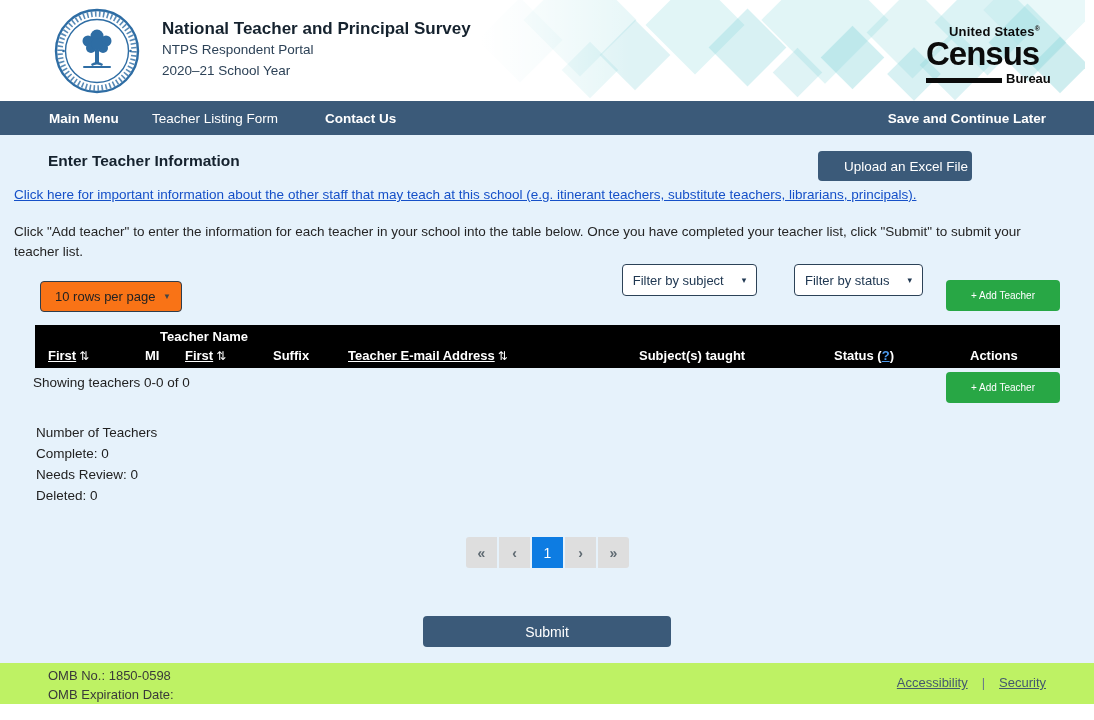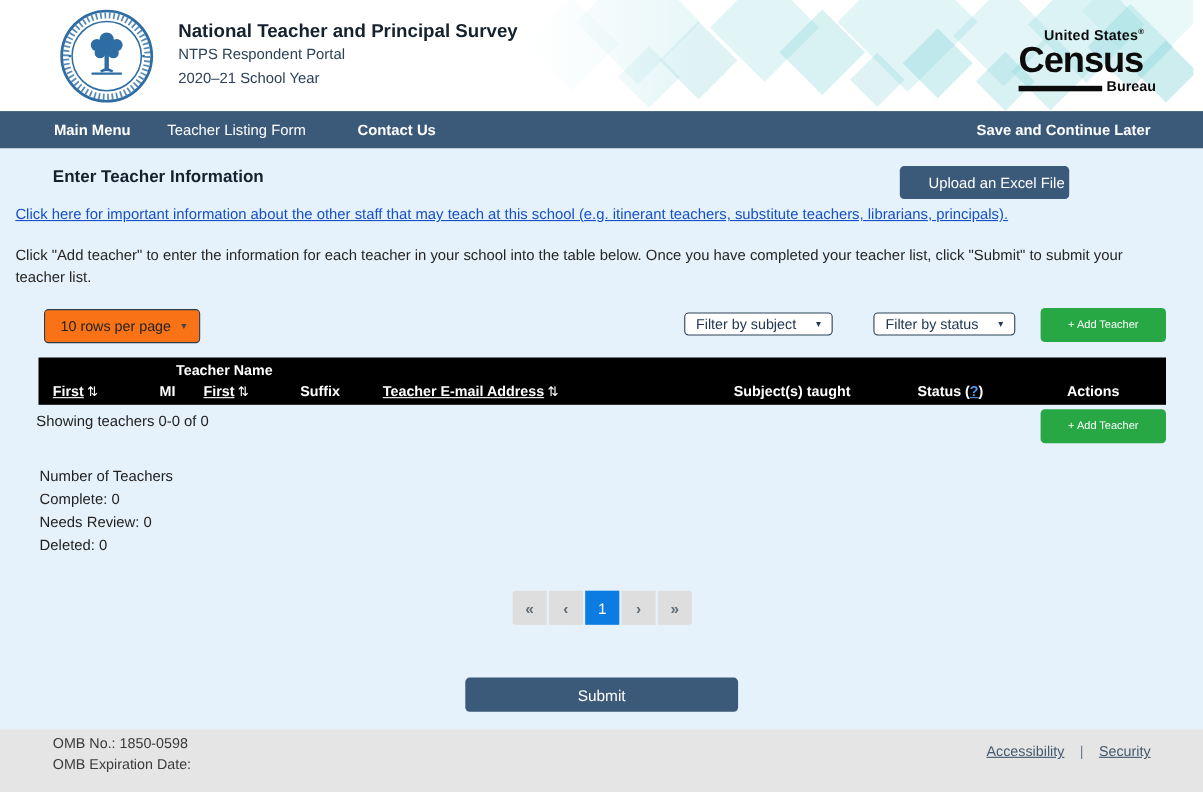--- a/index.html
+++ b/index.html
@@ -41,21 +41,21 @@
   .page-title { left:48px; top:17px; font-size:15.5px; font-weight:bold; color:#15222e; }
   .upload-btn { left:818px; top:16px; width:154px; height:30px; background:#3b5a79; color:#fff;
     border:none; border-radius:4px; font-size:13.5px; display:flex; align-items:center; justify-content:center; cursor:pointer;
     font-family:inherit;padding-left:22px; }
   .info-link { left:14px; top:52px; font-size:13.5px; color:#1550c8; text-decoration:underline; white-space:nowrap; cursor:pointer; }
   .instructions { left:14px; top:87px; width:1024px; font-size:13.5px; line-height:20px; color:#252525; }
 
   .select-box { left:40px; top:146px; width:142px; height:31px; background:#f97316; border:1px solid #2e3d4c;
     border-radius:4px; font-size:13px; color:#222; display:flex; align-items:center; padding:0 10px 0 14px; cursor:pointer; }
   .select-caret { margin-left:auto; font-size:8px; color:#444; }
-  .filter-btn { top:149px; height:21px; background:#fff; border:1px solid #2c4257; border-radius:4px;
+  .filter-btn { top:129px; height:32px; background:#fff; border:1px solid #2c4257; border-radius:4px;
     font-size:13px; color:#203852; display:flex; align-items:center; justify-content:center; gap:18px; cursor:pointer;
     font-family:inherit; }
   .filter-subject { left:622px; width:135px; }
   .filter-status { left:794px; width:129px; }
   .filter-caret { font-size:9px; }
   .add-btn { width:114px; height:31px; background:#28a745; border:none; border-radius:4px; color:#fff;
     font-size:10px; display:flex; align-items:center; justify-content:center; cursor:pointer; font-family:inherit; }
   .add-1 { left:946px; top:145px; }
   .add-2 { left:946px; top:237px; }
 
@@ -77,21 +77,21 @@
   .pg-btn { width:31px; height:31px; background:#dedede; border:none; color:#5f6a72; font-weight:bold;
     font-size:14px; display:flex; align-items:center; justify-content:center; cursor:pointer; font-family:inherit; }
   .pg-btn:first-child { border-radius:3px 0 0 3px; }
   .pg-btn:last-child { border-radius:0 3px 3px 0; }
   .pg-active { background:#0d7ce2; color:#fff; font-weight:normal; }
 
   .submit-btn { left:423px; top:481px; width:248px; height:31px; background:#3b5a79; border:none; border-radius:4px;
     color:#fff; font-size:14px; display:flex; align-items:center; justify-content:center; cursor:pointer; font-family:inherit; }
 
   
-  .footer { left:0; top:663px; width:1094px; height:57px; background:#e5e5e5; }
+  .footer { left:0; top:663px; width:1094px; height:41px; background:#bef264; }
   .omb1 { left:48px; top:5px; font-size:13px; color:#3a3a3a; }
   .omb2 { left:48px; top:24px; font-size:13px; color:#3a3a3a; }
   .foot-links { right:48px; top:12px; display:flex; gap:14px; font-size:13px; color:#44596e; align-items:center; }
   .foot-link { text-decoration:underline; cursor:pointer; color:#44596e; }
   .foot-sep { color:#6b7a89; }
 </style>
 </head>
 <body>
 
 <div class="abs header">
@@ -178,21 +178,21 @@
   </button>
   <button class="abs add-btn add-1">+ Add Teacher</button>
 
   <div class="abs thead">
     <span class="th group-hdr">Teacher Name</span>
     <span class="th row2" style="left:13px;"><span class="sortable">First</span><span class="sort-ic">⇅</span></span>
     <span class="th row2" style="left:110px;">MI</span>
     <span class="th row2" style="left:150px;"><span class="sortable">First</span><span class="sort-ic">⇅</span></span>
     <span class="th row2" style="left:238px;">Suffix</span>
     <span class="th row2" style="left:313px;"><span class="sortable">Teacher E-mail Address</span><span class="sort-ic">⇅</span></span>
-    <span class="th row2" style="left:632px;">Subject(s) taught</span>
+    <span class="th row2" style="left:604px;">Subject(s) taught</span>
     <span class="th row2" style="left:799px;"><span>Status</span>&nbsp;<span>(</span><span class="status-help">?</span><span>)</span></span>
     <span class="th row2" style="left:935px;">Actions</span>
   </div>
 
   <div class="abs showing">Showing teachers 0-0 of 0</div>
   <button class="abs add-btn add-2">+ Add Teacher</button>
 
   <div class="abs stats">
     <div>Number of Teachers</div>
     <div>Complete: 0</div>

